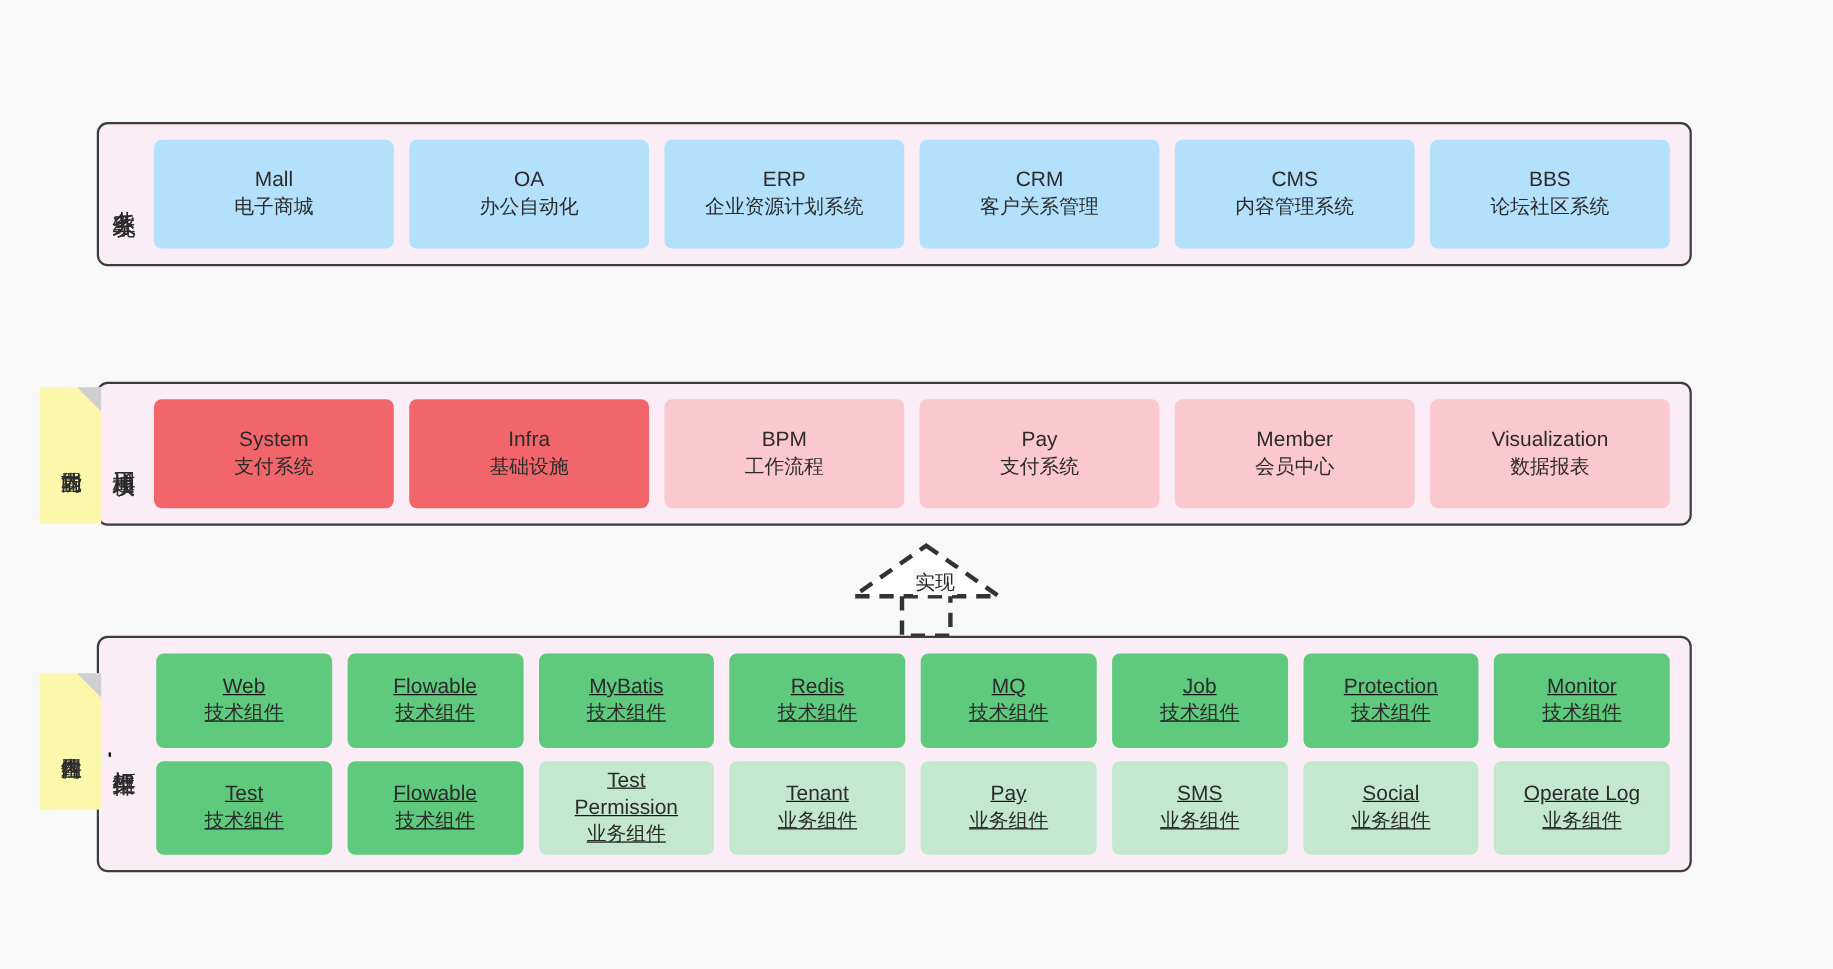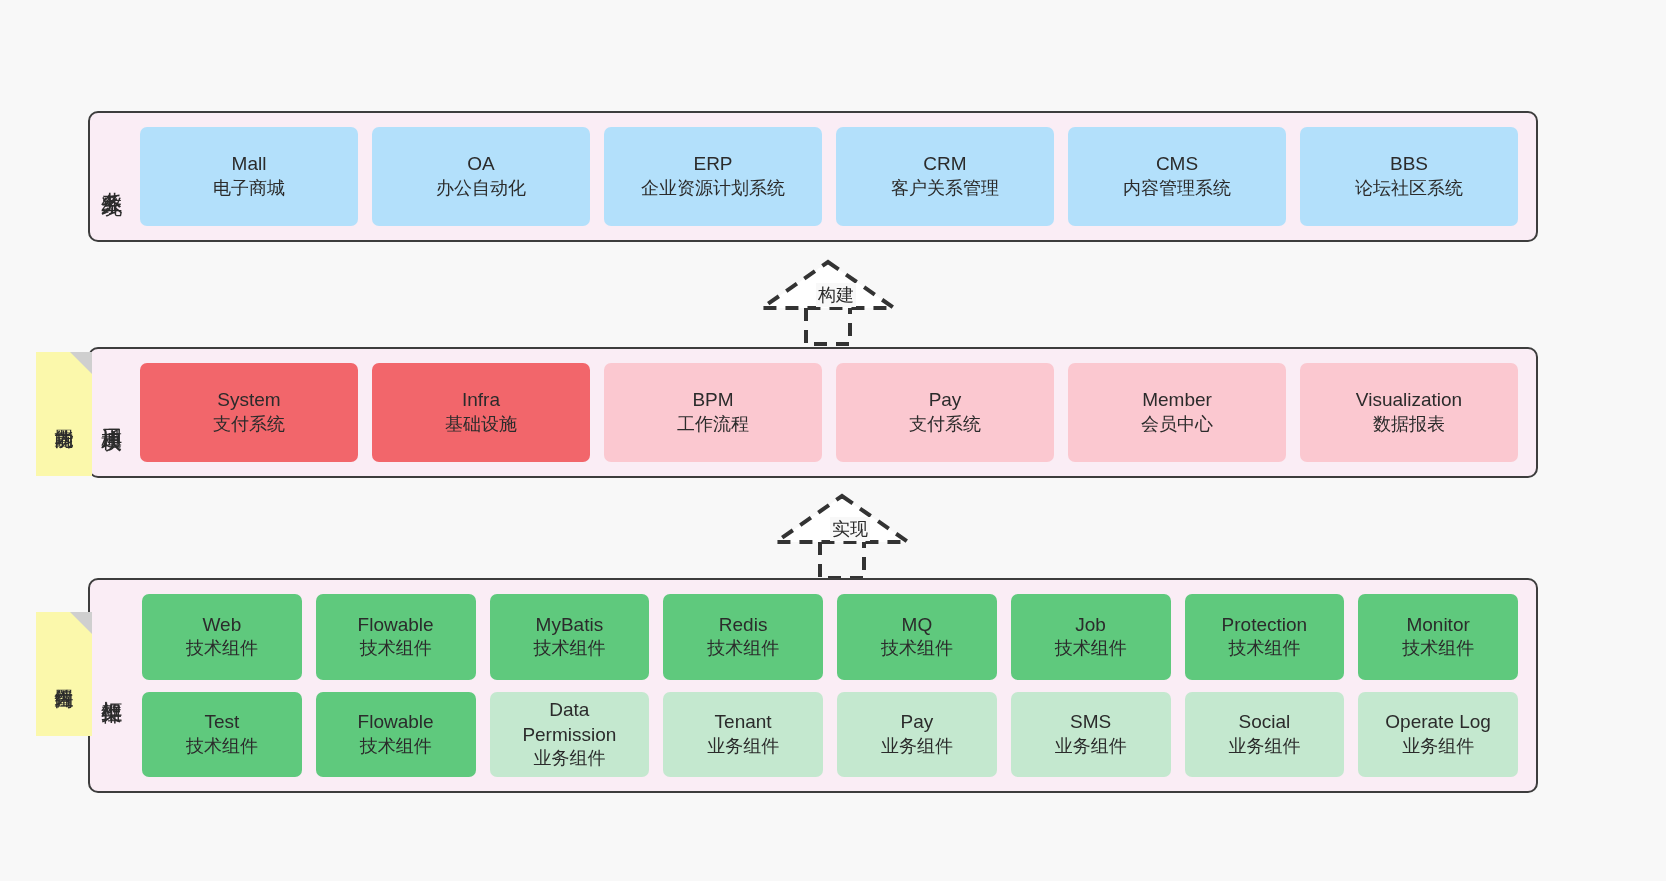--- a/index.html
+++ b/index.html
@@ -135,29 +135,20 @@
         <span class="en">CMS</span>
         <span class="cn">内容管理系统</span>
       </div>
       <div class="card blue">
         <span class="en">BBS</span>
         <span class="cn">论坛社区系统</span>
       </div>
     </div>
   </div>
 
-  <div class="arrow" id="arrow-build" style="left:758px; top:258px;">
-    <svg width="140" height="88" viewBox="0 0 140 88">
-
-      <path d="M70 4 L136 50 L4 50 Z" fill="#ffffff" stroke="#333333" stroke-width="4" stroke-dasharray="13,9" stroke-linejoin="miter"></path>
-
-      <path d="M48 50 L48 86 L92 86 L92 50" fill="none" stroke="#333333" stroke-width="4" stroke-dasharray="13,9"></path>
-    </svg>
-    <span class="arrow-label" style="left:58px; top:25px;">构建</span>
-  </div>
 
   <div class="note" id="note-builtin-features" style="left:36px; top:352px; width:56px; height:124px;">
     <span class="fold"></span>
     <span>内置功能</span>
   </div>
 
   <div class="layer" id="layer-common" style="left:88px; top:347px; width:1450px; height:131px;">
     <div class="layer-title">通用模块</div>
     <div class="layer-body">
       <div class="card red">
@@ -193,21 +184,21 @@
       <path d="M48 50 L48 86 L92 86 L92 50" fill="none" stroke="#333333" stroke-width="4" stroke-dasharray="13,9"></path>
     </svg>
     <span class="arrow-label" style="left:58px; top:25px;">实现</span>
   </div>
 
   <div class="note" id="note-builtin-components" style="left:36px; top:612px; width:56px; height:124px;">
     <span class="fold"></span>
     <span>内置组件</span>
   </div>
 
-  <div class="layer" id="layer-framework" style="left:88px; top:578px; width:1450px; height:215px;">
+  <div class="layer" id="layer-framework" style="left:88px; top:578px; width:1450px; height:215px;text-decoration:underline;">
     <div class="layer-title">框架组件</div>
     <div class="layer-body two-rows">
 
       <div class="row">
         <div class="card green">
           <span class="en">Web</span>
           <span class="cn">技术组件</span>
         </div>
         <div class="card green">
           <span class="en">Flowable</span>
@@ -242,21 +233,21 @@
       <div class="row">
         <div class="card green">
           <span class="en">Test</span>
           <span class="cn">技术组件</span>
         </div>
         <div class="card green">
           <span class="en">Flowable</span>
           <span class="cn">技术组件</span>
         </div>
         <div class="card lightgreen">
-          <span class="en" style="max-width:9ch;">Data Permission</span>
+          <span class="en" style="max-width:9ch;">Test Permission</span>
           <span class="cn">业务组件</span>
         </div>
         <div class="card lightgreen">
           <span class="en">Tenant</span>
           <span class="cn">业务组件</span>
         </div>
         <div class="card lightgreen">
           <span class="en">Pay</span>
           <span class="cn">业务组件</span>
         </div>

